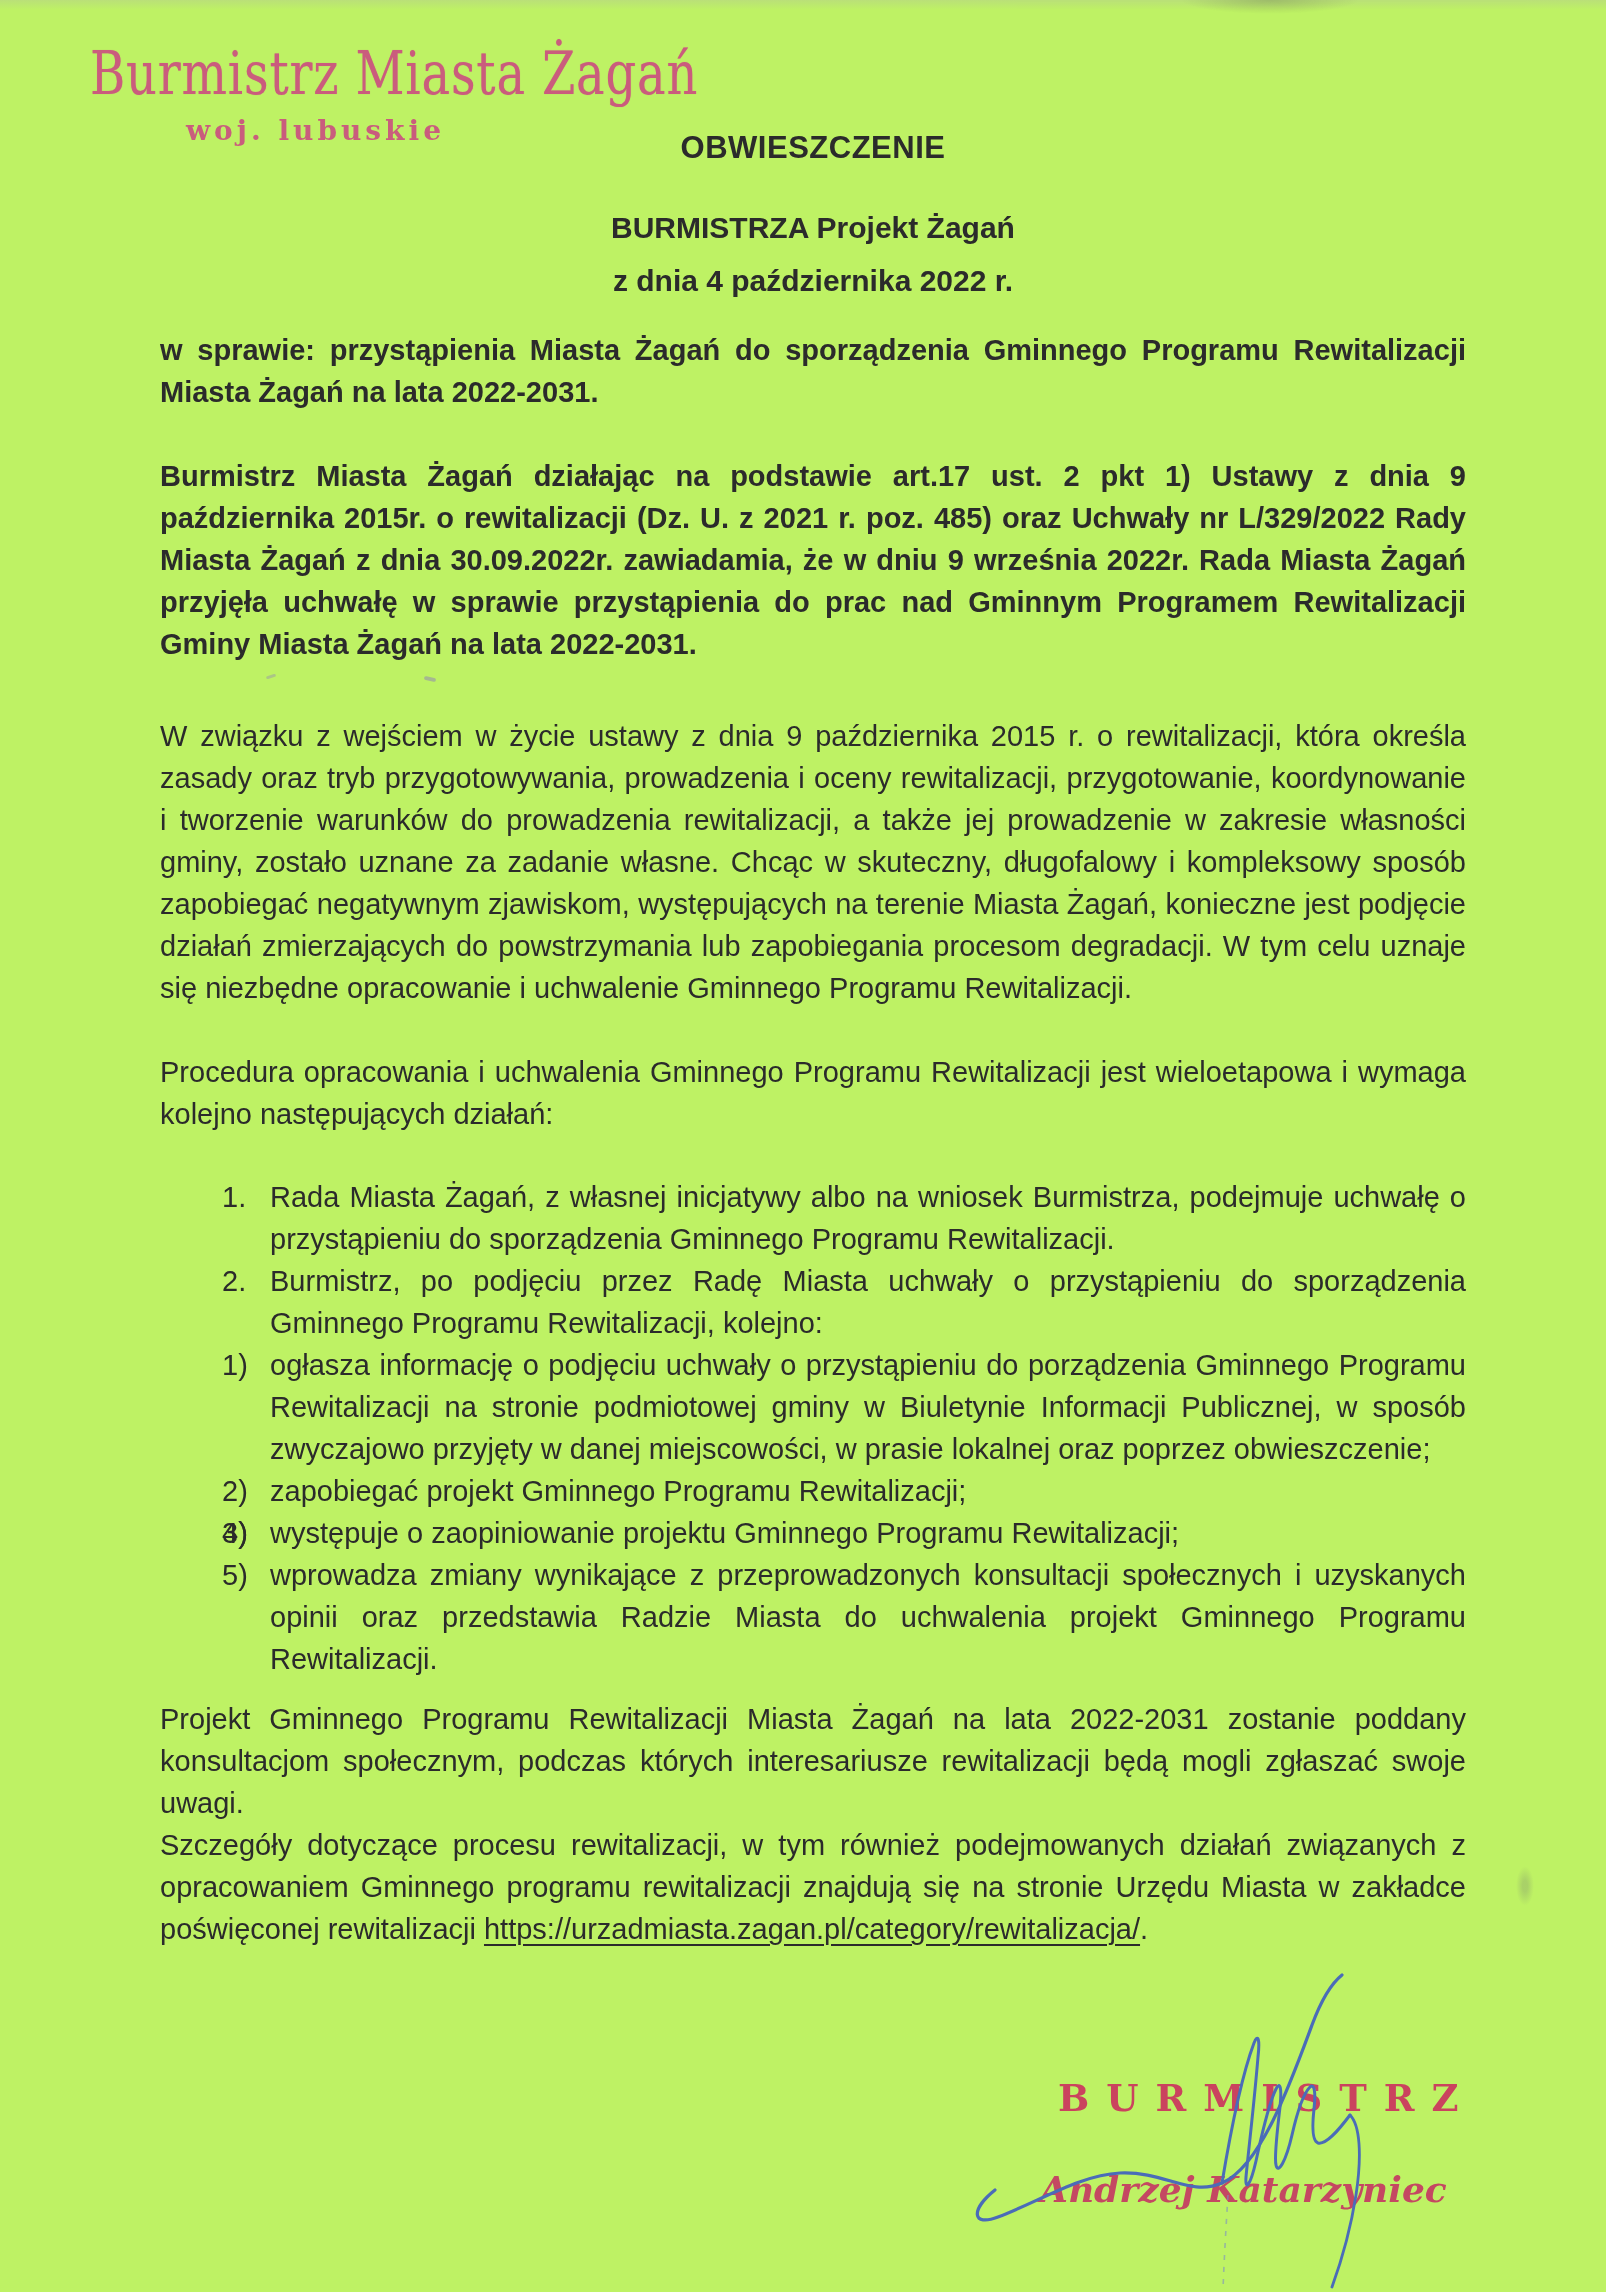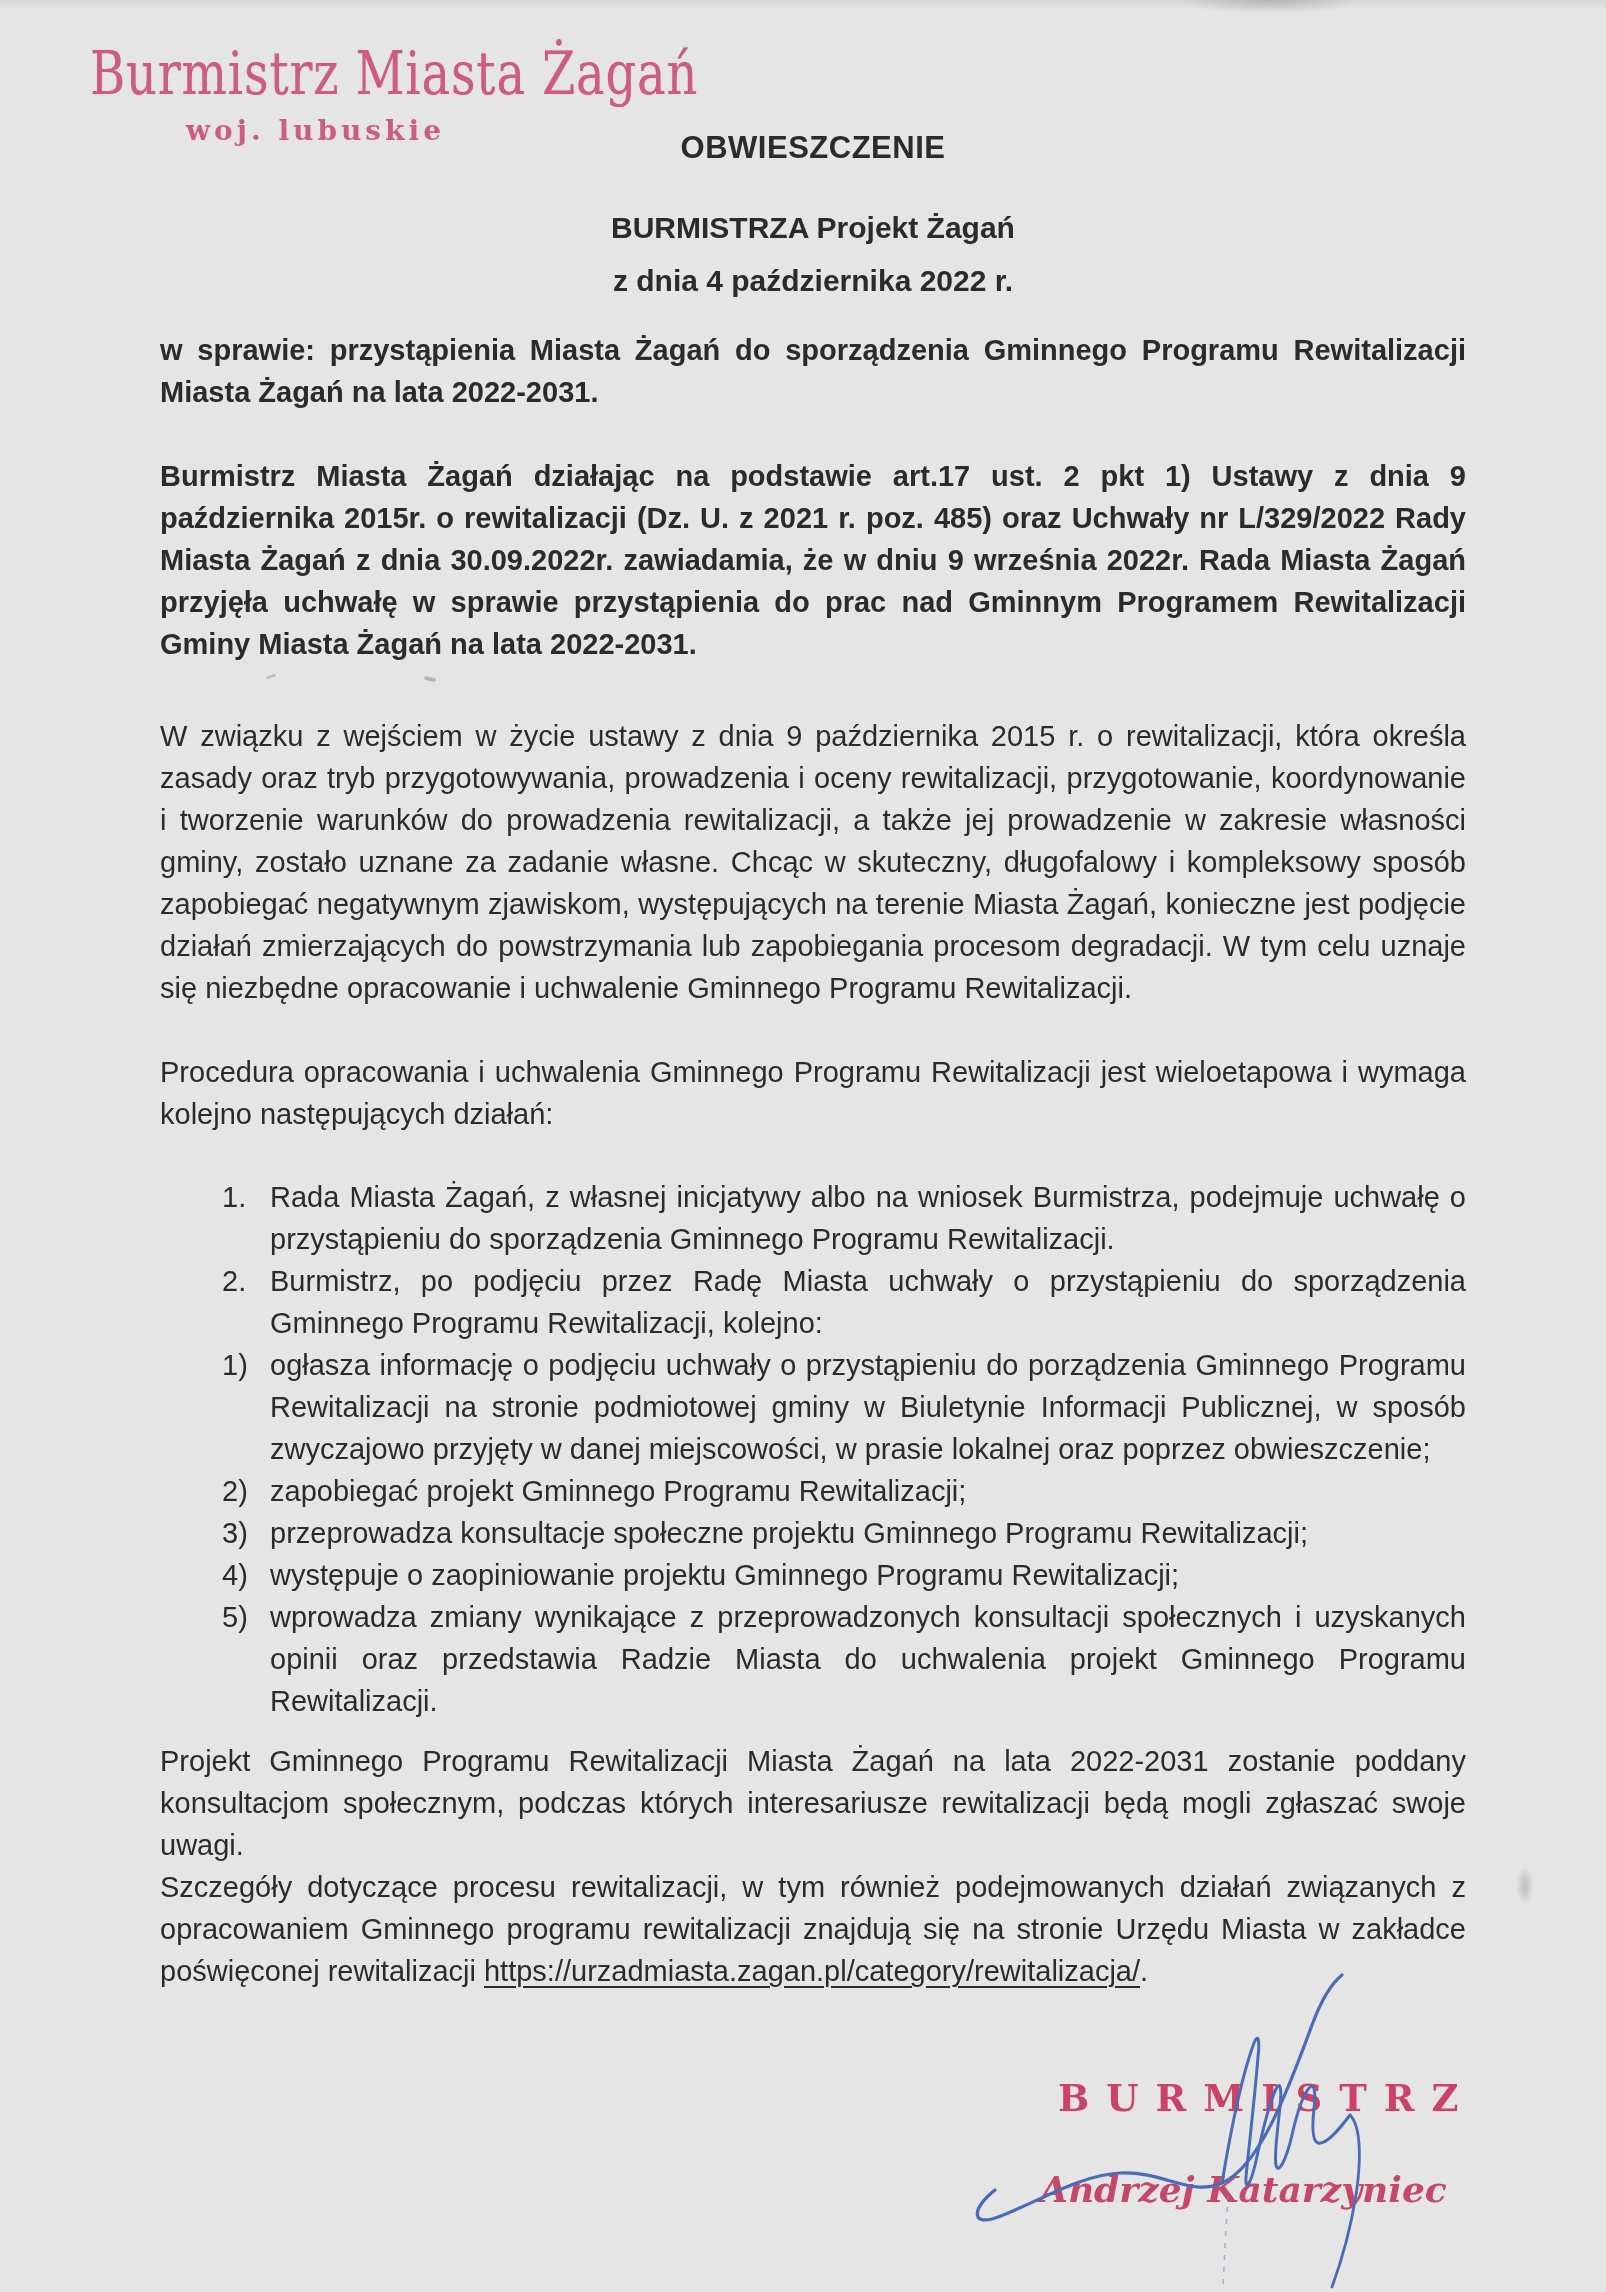--- a/index.html
+++ b/index.html
@@ -1,21 +1,21 @@
 <!DOCTYPE html>
 <html lang="pl"><head>
 <meta charset="utf-8">
 <style>
   html, body { margin: 0; padding: 0; }
   body { background: #ffffff; }
   .page {
     position: relative;
     width: 1606px;
     height: 2292px;
-    background: #e5e5e5;
+    background: #bef264;
     overflow: hidden;
     font-family: "Liberation Sans", sans-serif;
     color: #2b2b2b;
   }
   
   .scan-edge-top {
     position: absolute; left: 0; top: 0; width: 1606px; height: 10px;
     background: linear-gradient(to bottom, rgba(175,175,175,.45), rgba(255,255,255,0));
     opacity: .6;
   }
@@ -129,21 +129,20 @@
       <div class="li">
         <span class="marker">1)</span>
         <span>ogłasza informację o podjęciu uchwały o przystąpieniu do porządzenia Gminnego Programu Rewitalizacji na stronie podmiotowej gminy w Biuletynie Informacji Publicznej, w sposób zwyczajowo przyjęty w danej miejscowości, w prasie lokalnej oraz poprzez obwieszczenie;</span>
       </div>
       <div class="li">
         <span class="marker">2)</span>
         <span>zapobiegać projekt Gminnego Programu Rewitalizacji;</span>
       </div>
       <div class="li">
         <span class="marker">3)</span>
-        <span>przeprowadza konsultacje społeczne projektu Gminnego Programu Rewitalizacji;</span>
       </div>
       <div class="li">
         <span class="marker">4)</span>
         <span>występuje o zaopiniowanie projektu Gminnego Programu Rewitalizacji;</span>
       </div>
       <div class="li">
         <span class="marker">5)</span>
         <span>wprowadza zmiany wynikające z przeprowadzonych konsultacji społecznych i uzyskanych opinii oraz przedstawia Radzie Miasta do uchwalenia projekt Gminnego Programu Rewitalizacji.</span>
       </div>
     </div>

